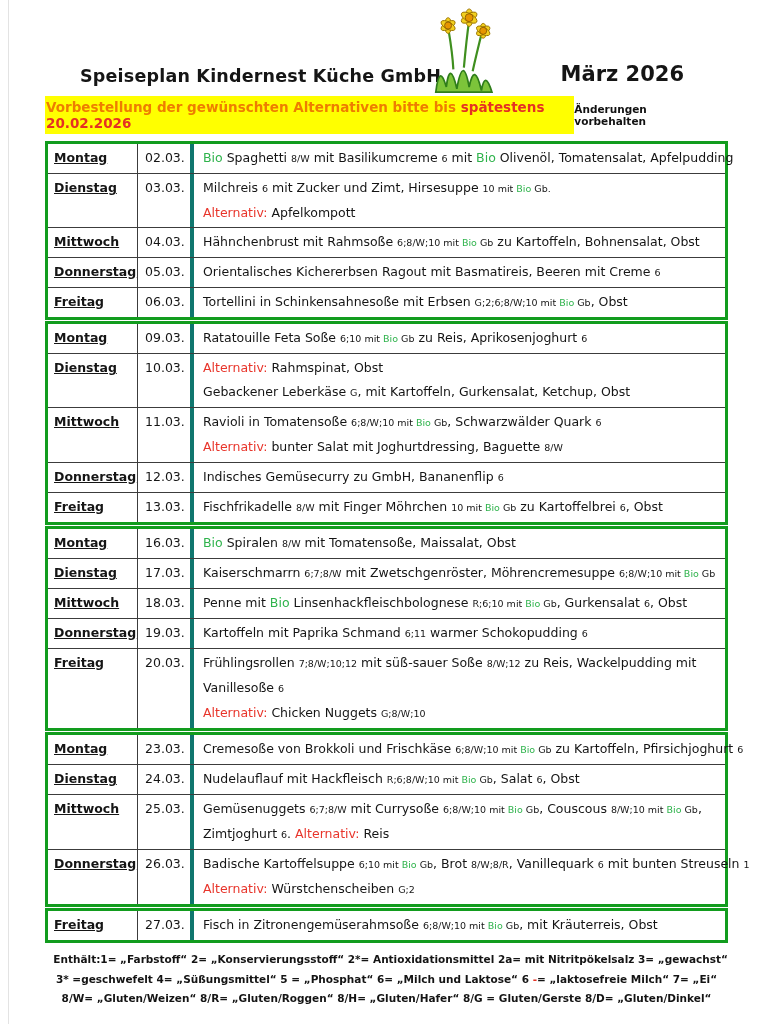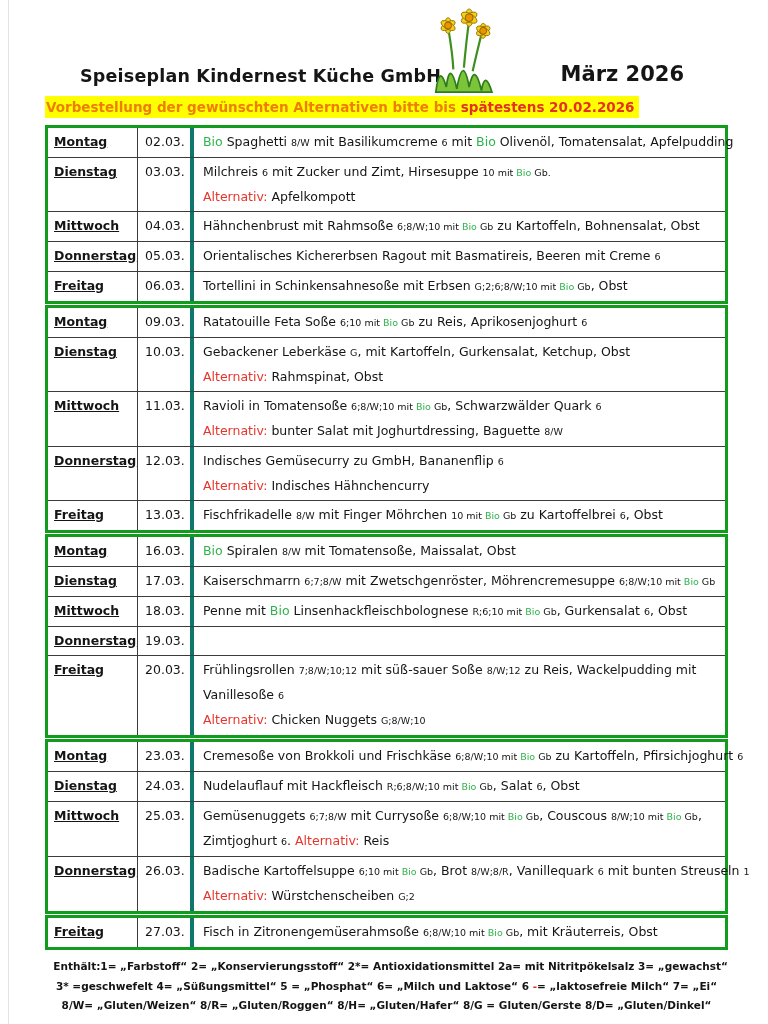--- a/index.html
+++ b/index.html
@@ -88,20 +88,21 @@
         </g>
       </svg>
     </div>
     <div class="month">März 2026</div>
   </div>
 
   <div class="notice-row">
     <div class="notice">
       <span class="np">Vorbestellung der gewünschten Alternativen bitte bis </span><span class="nd">spätestens 20.02.2026</span>
     </div>
+    <div class="changes">Änderungen vorbehalten</div>
   </div>
 
   <div class="table">
       <div class="block">
         <div class="row">
           <div class="cell day">Montag</div>
           <div class="cell date">02.03.</div>
           <div class="cell menu">
             <div class="line"><span class="bio">Bio</span><span> Spaghetti </span><span class="sm">8/W</span><span> mit Basilikumcreme </span><span class="sm">6</span><span> mit </span><span class="bio">Bio</span><span> Olivenöl, Tomatensalat, Apfelpudding</span></div>
           </div>
@@ -141,38 +142,37 @@
           <div class="cell day">Montag</div>
           <div class="cell date">09.03.</div>
           <div class="cell menu">
             <div class="line"><span>Ratatouille Feta Soße </span><span class="sm">6;10 mit </span><span class="sm bio">Bio</span><span class="sm"> Gb</span><span> zu Reis, Aprikosenjoghurt </span><span class="sm">6</span></div>
           </div>
         </div>
         <div class="row">
           <div class="cell day">Dienstag</div>
           <div class="cell date">10.03.</div>
           <div class="cell menu">
+            <div class="line"><span class="alt">Alternativ:</span><span> Rahmspinat, Obst</span></div>
             <div class="line"><span>Gebackener Leberkäse </span><span class="sm">G</span><span>, mit Kartoffeln, Gurkensalat, Ketchup, Obst</span></div>
-            <div class="line"><span class="alt">Alternativ:</span><span> Rahmspinat, Obst</span></div>
           </div>
         </div>
         <div class="row">
           <div class="cell day">Mittwoch</div>
           <div class="cell date">11.03.</div>
           <div class="cell menu">
             <div class="line"><span>Ravioli in Tomatensoße </span><span class="sm">6;8/W;10 mit </span><span class="sm bio">Bio</span><span class="sm"> Gb</span><span>, Schwarzwälder Quark </span><span class="sm">6</span></div>
             <div class="line"><span class="alt">Alternativ:</span><span> bunter Salat mit Joghurtdressing, Baguette </span><span class="sm">8/W</span></div>
           </div>
         </div>
         <div class="row">
           <div class="cell day">Donnerstag</div>
           <div class="cell date">12.03.</div>
           <div class="cell menu">
             <div class="line"><span>Indisches Gemüsecurry zu GmbH, Bananenflip </span><span class="sm">6</span></div>
-            <div class="line"><span class="alt">Alternativ:</span><span> Indisches Hähnchencurry</span></div>
           </div>
         </div>
         <div class="row">
           <div class="cell day">Freitag</div>
           <div class="cell date">13.03.</div>
           <div class="cell menu">
             <div class="line"><span>Fischfrikadelle </span><span class="sm">8/W</span><span> mit Finger Möhrchen </span><span class="sm">10 mit </span><span class="sm bio">Bio</span><span class="sm"> Gb</span><span> zu Kartoffelbrei </span><span class="sm">6</span><span>, Obst</span></div>
           </div>
         </div>
       </div>
@@ -194,20 +194,23 @@
         <div class="row">
           <div class="cell day">Mittwoch</div>
           <div class="cell date">18.03.</div>
           <div class="cell menu">
             <div class="line"><span>Penne mit </span><span class="bio">Bio</span><span> Linsenhackfleischbolognese </span><span class="sm">R;6;10 mit </span><span class="sm bio">Bio</span><span class="sm"> Gb</span><span>, Gurkensalat </span><span class="sm">6</span><span>, Obst</span></div>
           </div>
         </div>
         <div class="row">
           <div class="cell day">Donnerstag</div>
           <div class="cell date">19.03.</div>
+          <div class="cell menu">
+            <div class="line"><span>Kartoffeln mit Paprika Schmand </span><span class="sm">6;11</span><span> warmer Schokopudding </span><span class="sm">6</span></div>
+          </div>
         </div>
         <div class="row">
           <div class="cell day">Freitag</div>
           <div class="cell date">20.03.</div>
           <div class="cell menu">
             <div class="line"><span>Frühlingsrollen </span><span class="sm">7;8/W;10;12</span><span> mit süß-sauer Soße </span><span class="sm">8/W;12</span><span> zu Reis, Wackelpudding mit</span></div>
             <div class="line"><span>Vanillesoße </span><span class="sm">6</span></div>
             <div class="line"><span class="alt">Alternativ:</span><span> Chicken Nuggets </span><span class="sm">G;8/W;10</span></div>
           </div>
         </div>

